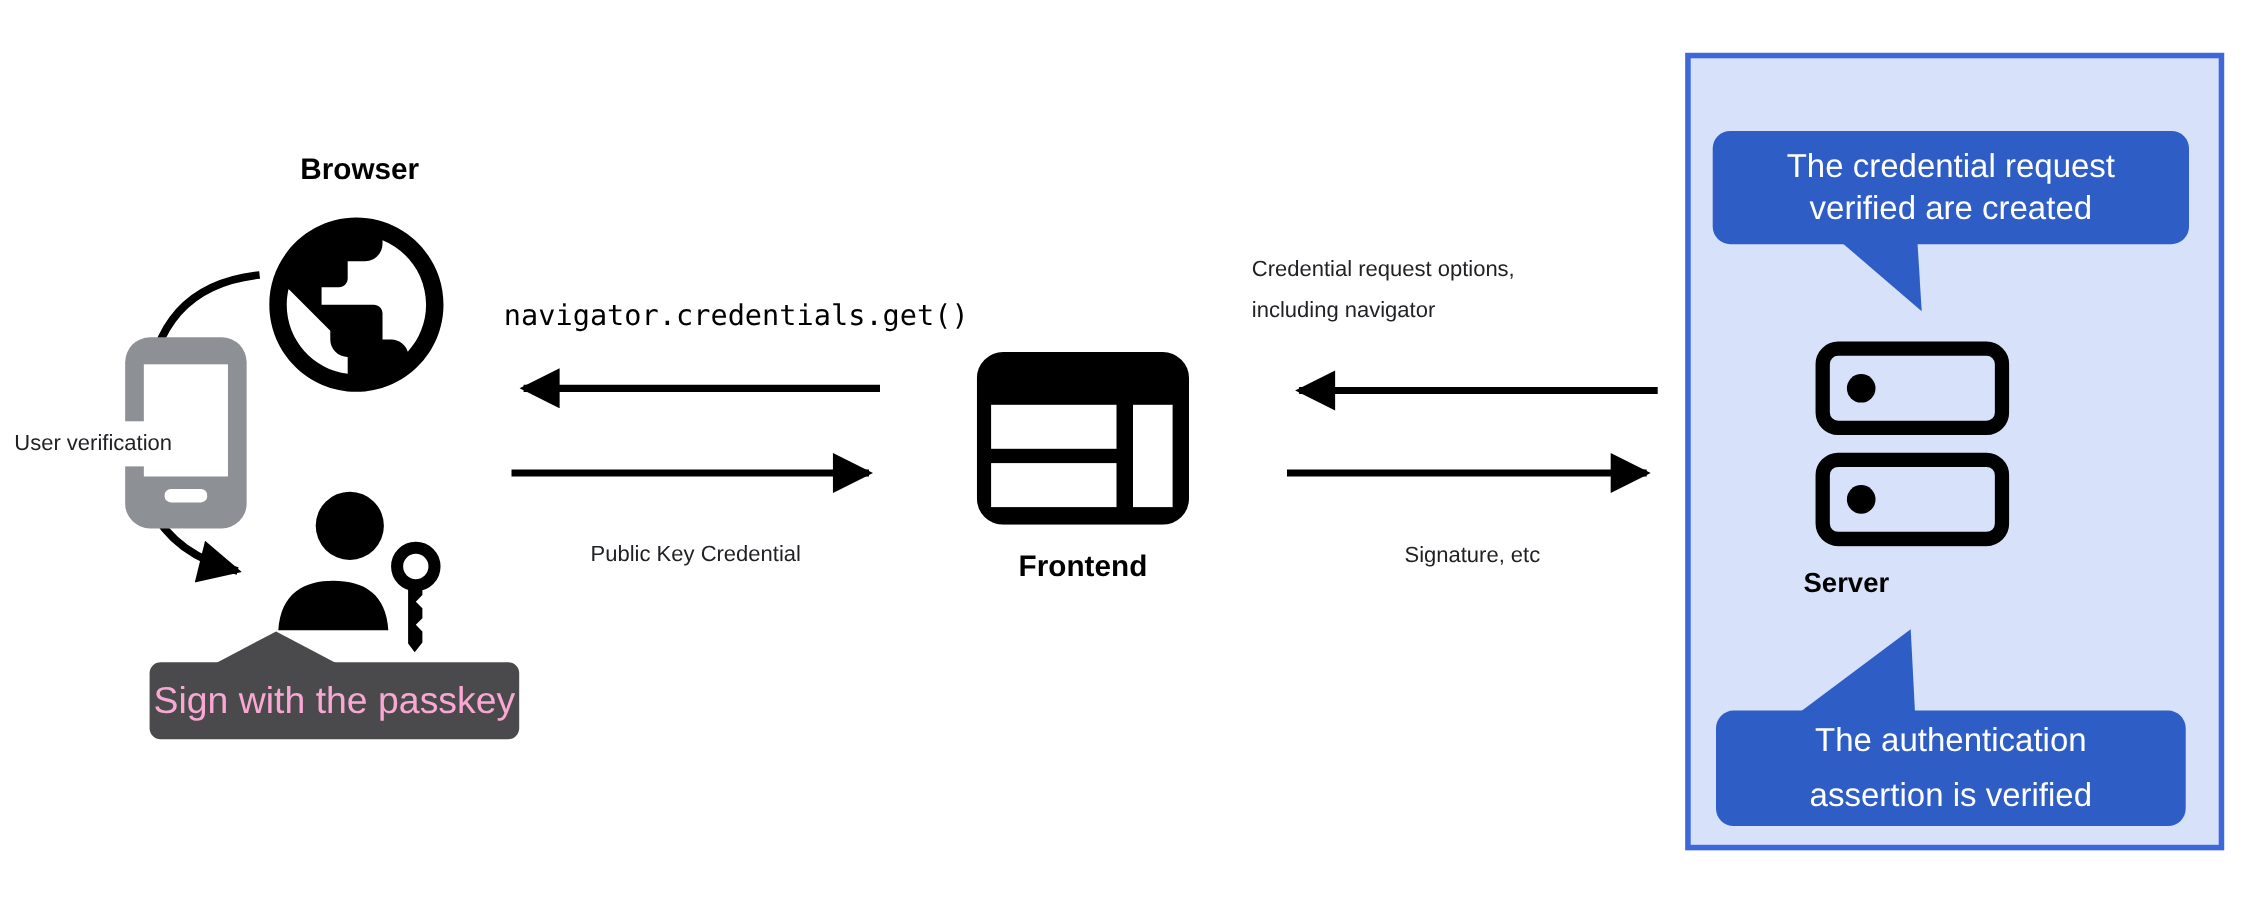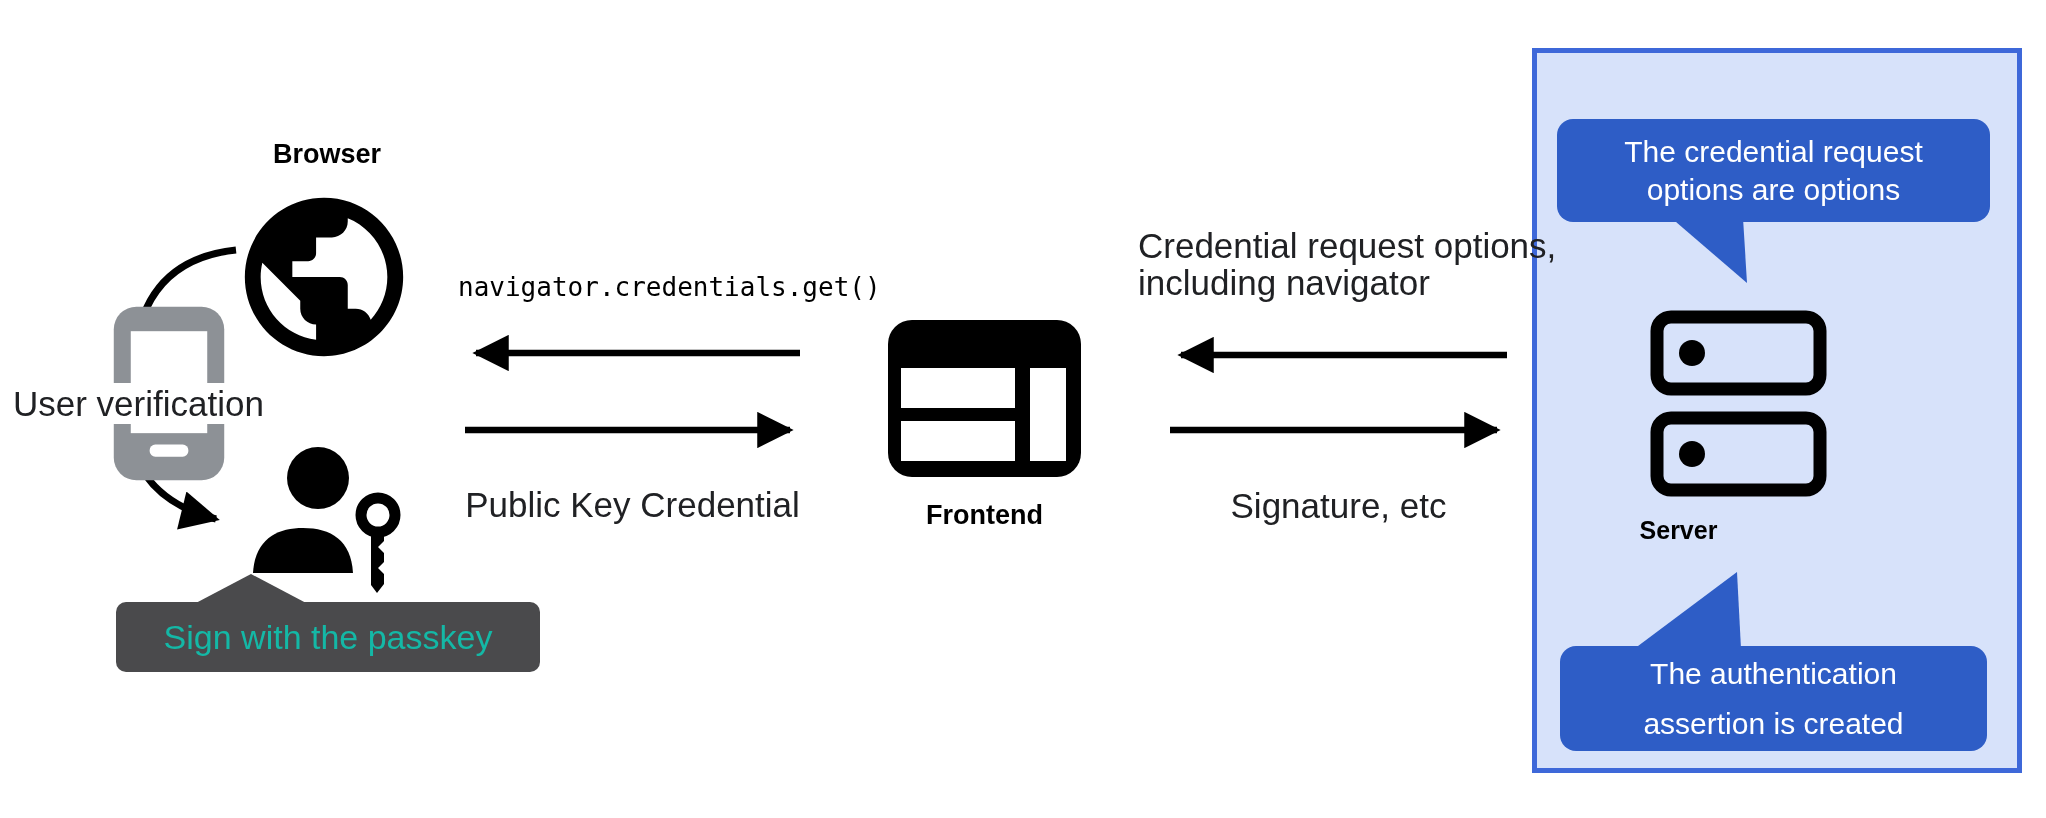--- a/index.html
+++ b/index.html
@@ -11,34 +11,34 @@
     --ink:#000000;
     --text:#202124;
   }
   *{margin:0;padding:0;box-sizing:border-box;}
   body{background:#ffffff;font-family:"Liberation Sans", sans-serif;color:var(--text);}
   .canvas{position:relative;width:2046px;height:818px;background:#fff;overflow:hidden;}
   .abs{position:absolute;}
   .overlay{position:absolute;left:0;top:0;pointer-events:none;z-index:2;}
   .z3{z-index:3;}
   .node-label{font-weight:bold;color:var(--ink);text-align:center;}
-  .body-text{font-size:35px;line-height:37px;color:var(--text);}
+  .body-text{font-size:20px;line-height:37px;color:var(--text);}
   .code-text{font-family:"DejaVu Sans Mono", monospace;font-size:26px;color:#000000;white-space:nowrap;}
   .center{text-align:center;}
   
   .server-box{left:1532px;top:48px;width:490px;height:725px;background:var(--server-box-fill);
               border:5px solid var(--server-box-border);z-index:1;}
   .bubble{background:var(--bubble-blue);color:#ffffff;border-radius:16px;display:flex;
           flex-direction:column;align-items:center;justify-content:center;
           font-size:30px;line-height:38px;z-index:3;}
   .bubble-top{left:1557px;top:85px;width:433px;height:103px;margin-top:34px;}
   .bubble-bottom{left:1560px;top:646px;width:427px;height:105px;gap:12px;}
   
-  .tooltip{left:116px;top:602px;width:424px;height:70px;background:var(--tooltip-gray);
-           border-radius:10px;color:#14b8a6;font-size:34px;display:flex;align-items:center;
+  .tooltip{left:136px;top:602px;width:336px;height:70px;background:var(--tooltip-gray);
+           border-radius:10px;color:#f9a8d4;font-size:34px;display:flex;align-items:center;
            justify-content:center;z-index:3;}
   .halo{background:#ffffff;padding:2px 5px;}
   svg{display:block;}
 </style>
 </head>
 <body>
 
 <div class="canvas">
 
   <div class="abs server-box"></div>
@@ -115,31 +115,31 @@
 
   <div class="abs body-text z3" style="left:1138px;top:227px;">
     <div>Credential request options,</div>
     <div>including navigator</div>
   </div>
 
   <div class="abs body-text center z3" style="left:1170px;top:487px;width:337px;">Signature, etc</div>
 
   <div class="abs bubble bubble-top">
     <div>The credential request</div>
-    <div>options are options</div>
+    <div>verified are created</div>
   </div>
 
   <div class="abs z3" style="left:1650px;top:310px;width:177px;height:187px;">
     <svg viewBox="0 0 177 187" width="177" height="187">
       <rect x="7" y="7" width="163" height="72" rx="14" fill="none" stroke="#000" stroke-width="13"></rect>
       <circle cx="42" cy="43" r="13" fill="#000"></circle>
       <rect x="7" y="108" width="163" height="72" rx="14" fill="none" stroke="#000" stroke-width="13"></rect>
       <circle cx="42" cy="144" r="13" fill="#000"></circle>
     </svg>
   </div>
   <div class="abs node-label z3" style="left:1590px;top:516px;width:177px;font-size:25px;">Server</div>
 
   <div class="abs bubble bubble-bottom">
     <div>The authentication</div>
-    <div>assertion is created</div>
+    <div>assertion is verified</div>
   </div>
 
 </div>
 
 </body></html>

